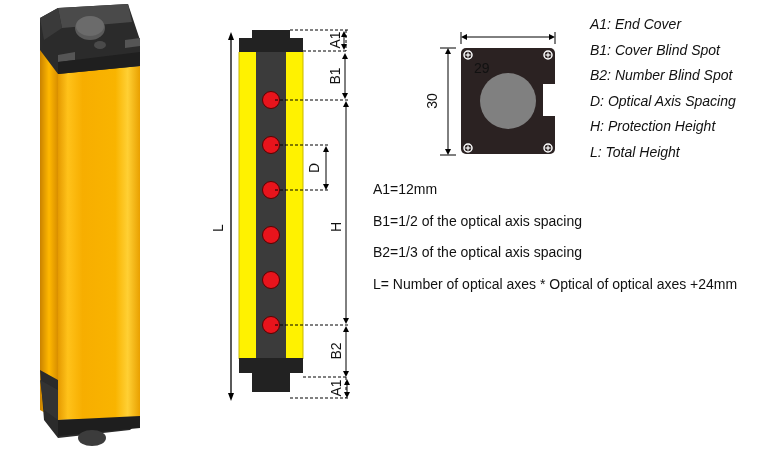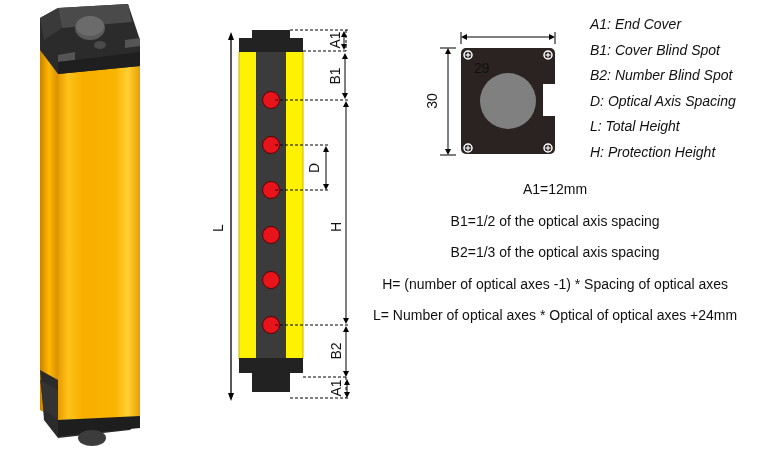--- a/index.html
+++ b/index.html
@@ -2,21 +2,21 @@
 <html><head>
 <meta charset="utf-8">
 <style>
   html,body{margin:0;padding:0;background:#fff;}
   body{width:780px;height:450px;position:relative;overflow:hidden;font-family:"Liberation Sans",sans-serif;color:#111;}
   .abs{position:absolute;}
   svg{position:absolute;left:0;top:0;}
   .lbl{font-size:14px;white-space:nowrap;}
   .legend{position:absolute;left:590px;top:15px;font-style:italic;}
   .legend div{font-size:14px;height:25.5px;line-height:18px;white-space:nowrap;}
-  .formulas{position:absolute;left:373px;top:180px;text-align:center;}
+  .formulas{position:absolute;left:373px;top:180px;}
   .formulas div{font-size:14px;height:31.5px;line-height:18px;white-space:nowrap;}
   .rot{position:absolute;font-size:14px;transform:rotate(-90deg);transform-origin:center center;white-space:nowrap;}
 </style>
 </head>
 <body>
 
 <svg width="180" height="450" viewBox="0 0 180 450">
   <defs>
     <linearGradient id="yfront" x1="0" x2="1">
       <stop offset="0" stop-color="#E59A00"></stop>
@@ -160,23 +160,22 @@
 <div class="rot" style="left:327px;top:380px;">A1</div>
 
 <div class="abs lbl" style="left:474px;top:21px;margin-top:39px;">29</div>
 <div class="rot" style="left:424px;top:93px;">30</div>
 
 <div class="legend">
   <div>A1: End Cover</div>
   <div>B1: Cover Blind Spot</div>
   <div>B2: Number Blind Spot</div>
   <div>D: Optical Axis Spacing</div>
+  <div>H: Protection Height</div>
   <div>L: Total Height</div>
-  <div>H: Protection Height</div>
 </div>
 
 <div class="formulas">
   <div>A1=12mm</div>
   <div>B1=1/2 of the optical axis spacing</div>
   <div>B2=1/3 of the optical axis spacing</div>
-  <div>H= (number of optical axes -1) * Spacing of optical axes</div>
   <div>L= Number of optical axes * Optical of optical axes +24mm</div>
 </div>
 
 </body></html>

